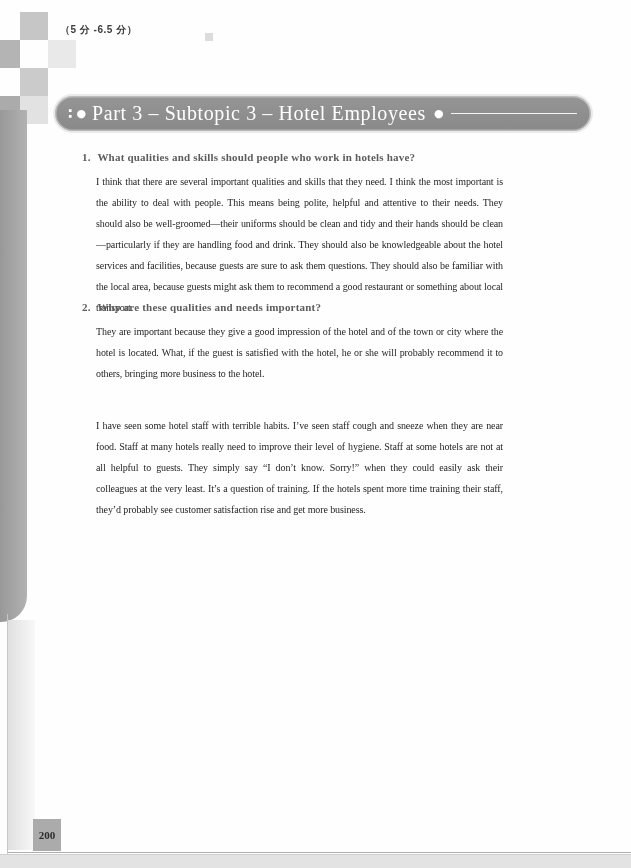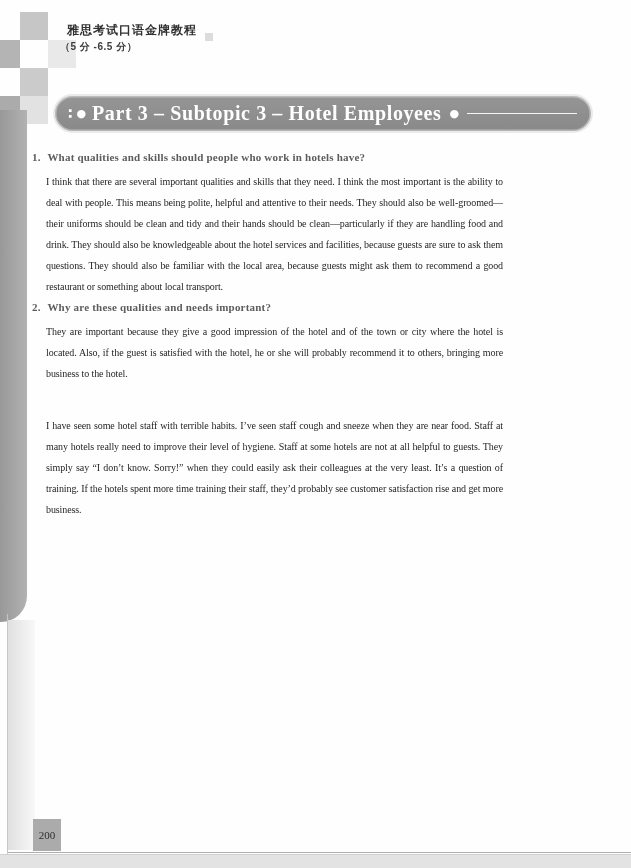--- a/index.html
+++ b/index.html
@@ -63,38 +63,38 @@
   }
   .banner-dots {
     font-family: "DejaVu Sans", sans-serif;
     font-size: 15px; font-weight: bold; margin-right: 2px;
   }
   .banner-bullet {
     font-family: "DejaVu Sans", sans-serif;
     font-size: 11px; margin: 0 6px 0 2px;
   }
   .banner-title {
-    font-size: 20px; font-weight: bold; letter-spacing: 0.6px;
+    font-size: 20px; font-weight: normal; letter-spacing: 0.6px;
     white-space: nowrap;
   }
   .banner-end-bullet {
     font-family: "DejaVu Sans", sans-serif;
     font-size: 11px; margin: 0 0 0 8px;
   }
   .banner-rule {
     flex: 1; height: 0;
     border-top: 1.5px solid rgba(255,255,255,0.92);
     margin: 0 14px 0 8px;
     align-self: center;
   }
 
   
   .qa {
     position: absolute; left: 0; width: 540px;
-    padding: 0 37px 0 32px; box-sizing: border-box;
+    padding: 0 37px 0 82px; box-sizing: border-box;
   }
   .qa-1 { top: 151px; }
   .qa-2 { top: 301px; }
   .qa-3 { top: 407px; }
   h3.q {
     margin: 0;
     font-size: 11px; font-weight: bold;
     color: #5c5c5c; letter-spacing: 0.2px;
   }
   h3.q .qnum { margin-right: 4px; }
@@ -103,21 +103,21 @@
     font-size: 10px; line-height: 21px; letter-spacing: -0.1px;
     color: #1f1f1f;
     text-align: justify;
   }
 
   
   .page-number {
     position: absolute; left: 33px; top: 819px; width: 28px; height: 32px;
     background: #ababab;
     color: #2c2c2c; font-size: 11px;
-    display: flex; align-items: center; justify-content: center;
+    display: flex; align-items: center; justify-content: center; font-weight: bold;
   }
   .bottom-rule {
     position: absolute; left: 8px; top: 852px; width: 623px; height: 1px;
     background: #aeaeae;
   }
   .scan-strip {
     position: absolute; left: 0; top: 854px; width: 631px; height: 14px;
     background: #e3e3e3; border-top: 1px solid #d0d0d0;
   }
 </style>
@@ -131,21 +131,20 @@
   <div class="checker c3"></div>
   <div class="checker c4"></div>
   <div class="checker c5"></div>
   <div class="checker c6"></div>
   <div class="left-band"></div>
   <div class="left-shadow"></div>
   <div class="left-edge-line"></div>
   <div class="artifact"></div>
 
   <div class="book-header">
-    <div class="series-title">雅思考试口语金牌教程</div>
     <div class="level-range">（5 分 -6.5 分）</div>
   </div>
 
   <div class="banner">
     <span class="banner-dots">∶</span>
     <span class="banner-bullet">●</span>
     <span class="banner-title">Part 3 – Subtopic 3 – Hotel Employees</span>
     <span class="banner-end-bullet">●</span>
     <span class="banner-rule"></span>
   </div>
@@ -156,21 +155,21 @@
       <span>What qualities and skills should people who work in hotels have?</span>
     </h3>
     <p class="a">I think that there are several important qualities and skills that they need. I think the most important is the ability to deal with people. This means being polite, helpful and attentive to their needs. They should also be well-groomed—their uniforms should be clean and tidy and their hands should be clean—particularly if they are handling food and drink. They should also be knowledgeable about the hotel services and facilities, because guests are sure to ask them questions. They should also be familiar with the local area, because guests might ask them to recommend a good restaurant or something about local transport.</p>
   </section>
 
   <section class="qa qa-2">
     <h3 class="q">
       <span class="qnum">2.</span>
       <span>Why are these qualities and needs important?</span>
     </h3>
-    <p class="a">They are important because they give a good impression of the hotel and of the town or city where the hotel is located. Also, if the guest is satisfied with the hotel, he or she will probably recommend it to others, bringing more business to the hotel.</p>
+    <p class="a">They are important because they give a good impression of the hotel and of the town or city where the hotel is located. What, if the guest is satisfied with the hotel, he or she will probably recommend it to others, bringing more business to the hotel.</p>
   </section>
 
   <section class="qa qa-3">
     <p class="a">I have seen some hotel staff with terrible habits. I’ve seen staff cough and sneeze when they are near food. Staff at many hotels really need to improve their level of hygiene. Staff at some hotels are not at all helpful to guests. They simply say “I don’t know. Sorry!” when they could easily ask their colleagues at the very least. It’s a question of training. If the hotels spent more time training their staff, they’d probably see customer satisfaction rise and get more business.</p>
   </section>
 
   <div class="page-number">200</div>
   <div class="bottom-rule"></div>
   <div class="scan-strip"></div>
 

